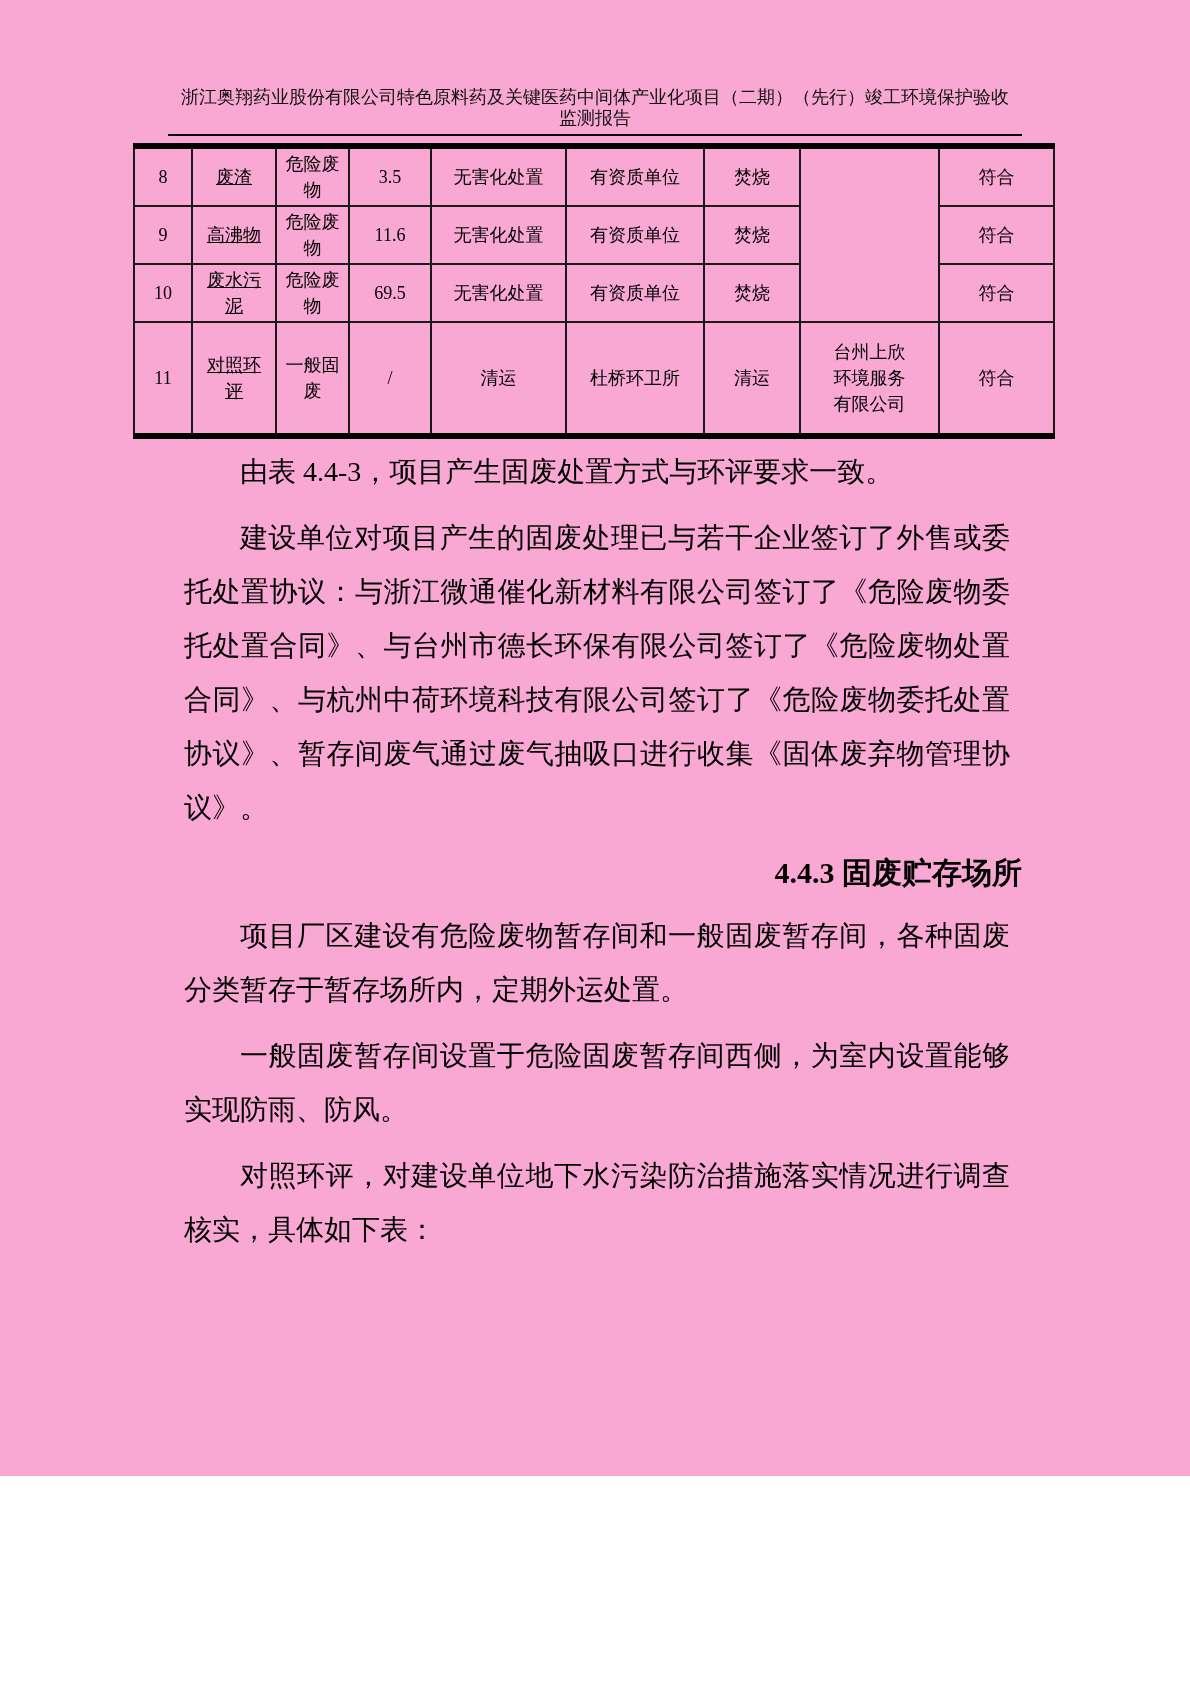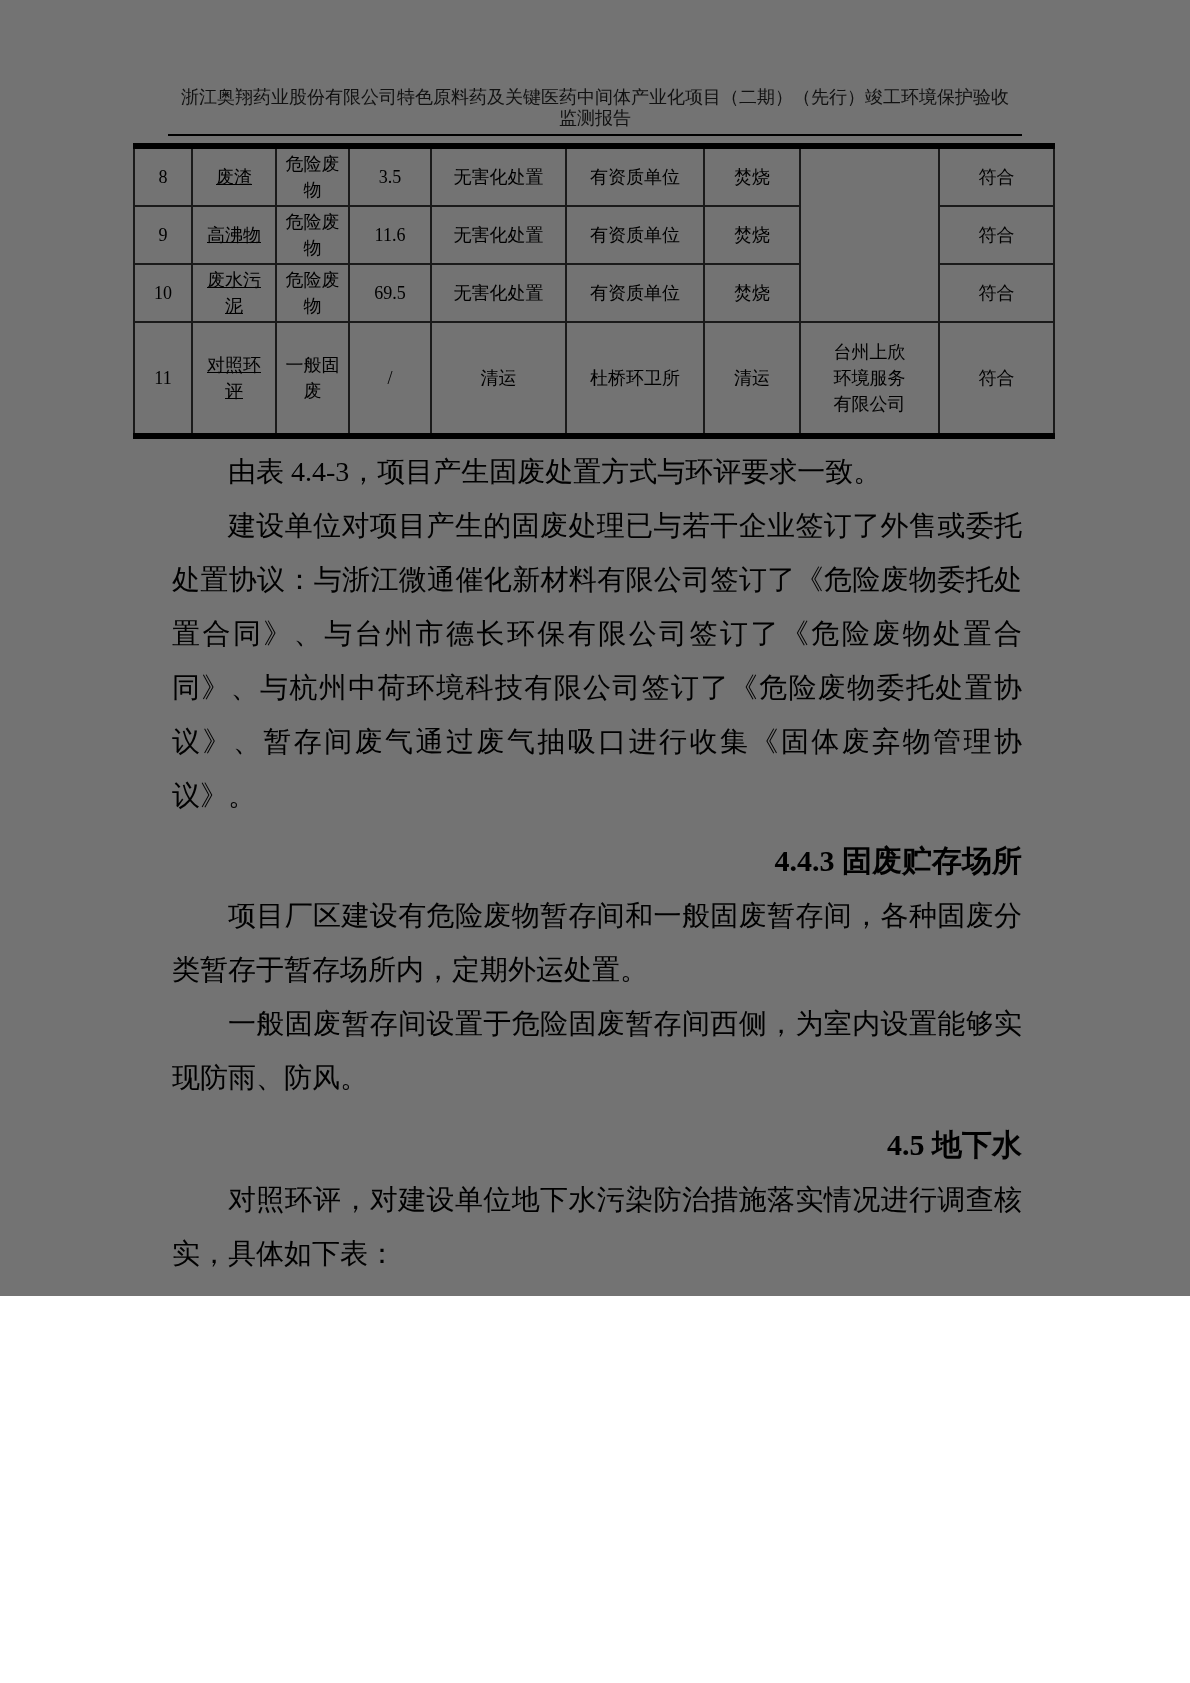--- a/index.html
+++ b/index.html
@@ -3,23 +3,23 @@
 <meta charset="utf-8">
 <style>
   html, body {
     margin: 0;
     padding: 0;
     background: #ffffff;
   }
   .page {
     position: relative;
     width: 1190px;
-    height: 1296px;
+    height: 1476px;
     margin: 0 auto;
-    background: #737373;
+    background: #f9a8d4;
     font-family: "Liberation Serif", "DejaVu Serif", serif;
     color: #000;
     overflow: hidden;
   }
   
   .header {
     margin-left: 168px;
     width: 854px;
     padding-top: 87px;
     padding-bottom: 5px;
@@ -64,21 +64,21 @@
   col.w-concl    { width: 115px; }
   
   .content {
     margin: 0 168px 0 172px;
     font-size: 28px;
     line-height: 54px;
     text-align: justify;
     color: #000;
   }
   .content p {
-    margin: 0;
+    margin: 12px;
     text-indent: 2em;
   }
   .content p.first { margin-top: 6px; }
   .content h2 {
     font-size: 30px;
     font-weight: bold;
     line-height: 48px;
     margin: 14px 0 4px 0;
     text-align: right;
     text-indent: 0;
@@ -167,20 +167,19 @@
       </tr>
     </tbody>
   </table>
 
   <div class="content">
     <p class="first">由表 4.4-3，项目产生固废处置方式与环评要求一致。</p>
     <p>建设单位对项目产生的固废处理已与若干企业签订了外售或委托处置协议：与浙江微通催化新材料有限公司签订了《危险废物委托处置合同》、与台州市德长环保有限公司签订了《危险废物处置合同》、与杭州中荷环境科技有限公司签订了《危险废物委托处置协议》、暂存间废气通过废气抽吸口进行收集《固体废弃物管理协议》。</p>
     <h2>4.4.3 固废贮存场所</h2>
     <p>项目厂区建设有危险废物暂存间和一般固废暂存间，各种固废分类暂存于暂存场所内，定期外运处置。</p>
     <p>一般固废暂存间设置于危险固废暂存间西侧，为室内设置能够实现防雨、防风。</p>
-    <h2 class="h45">4.5 地下水</h2>
     <p>对照环评，对建设单位地下水污染防治措施落实情况进行调查核实，具体如下表：</p>
   </div>
 
   <div class="footer-org">浙江省生态环境监测中心</div>
   <div class="footer-page">43</div>
 
 </div>
 
 </body></html>

